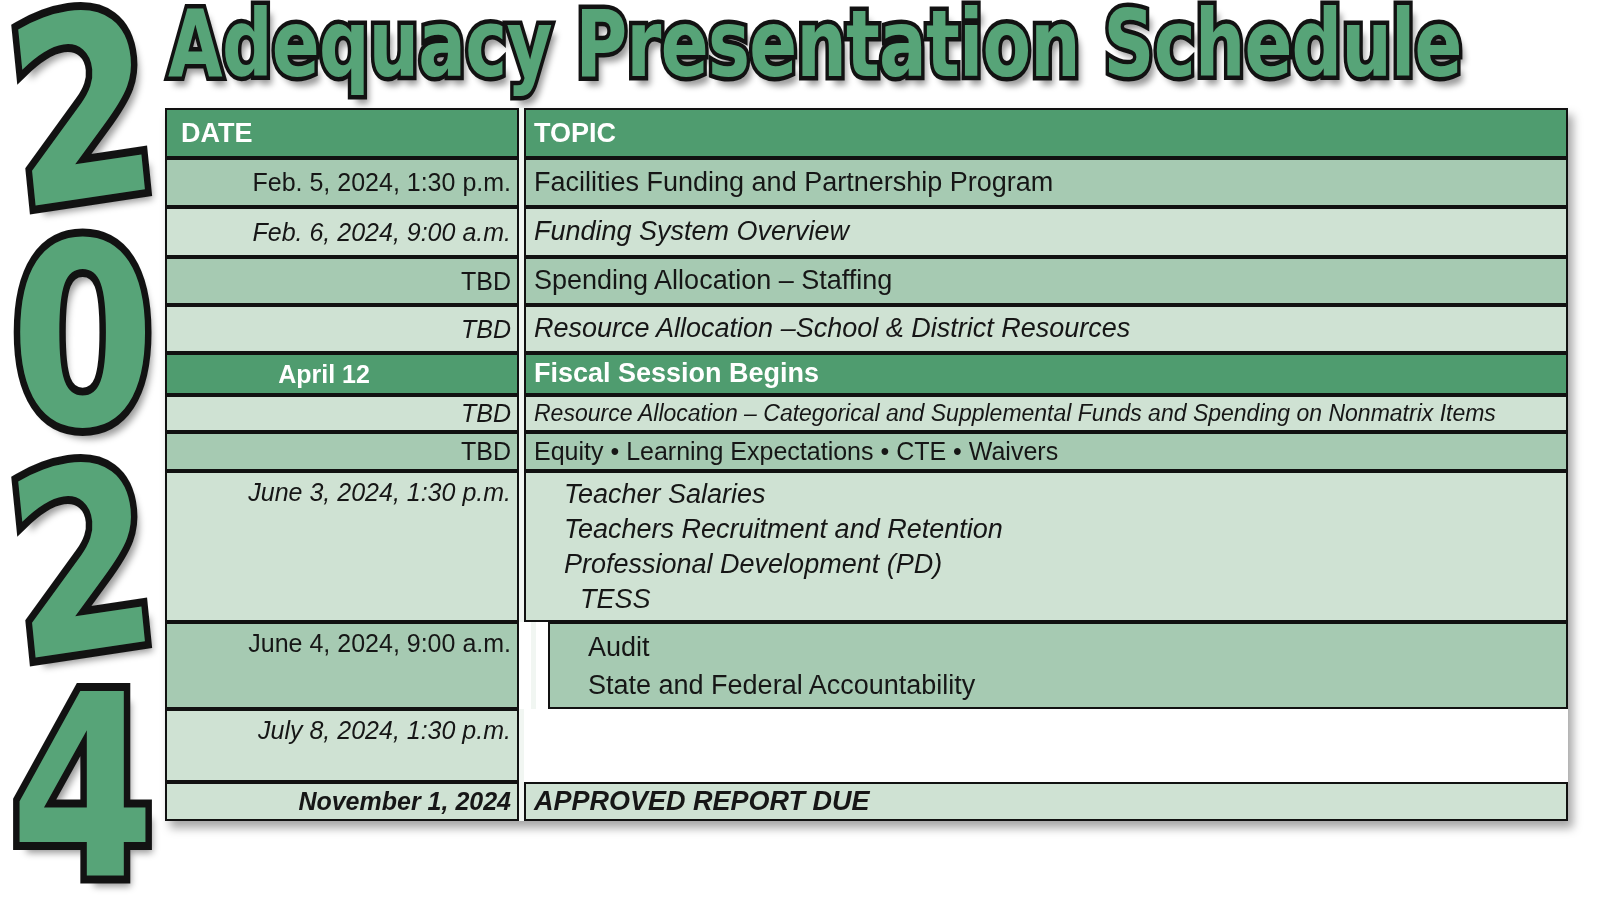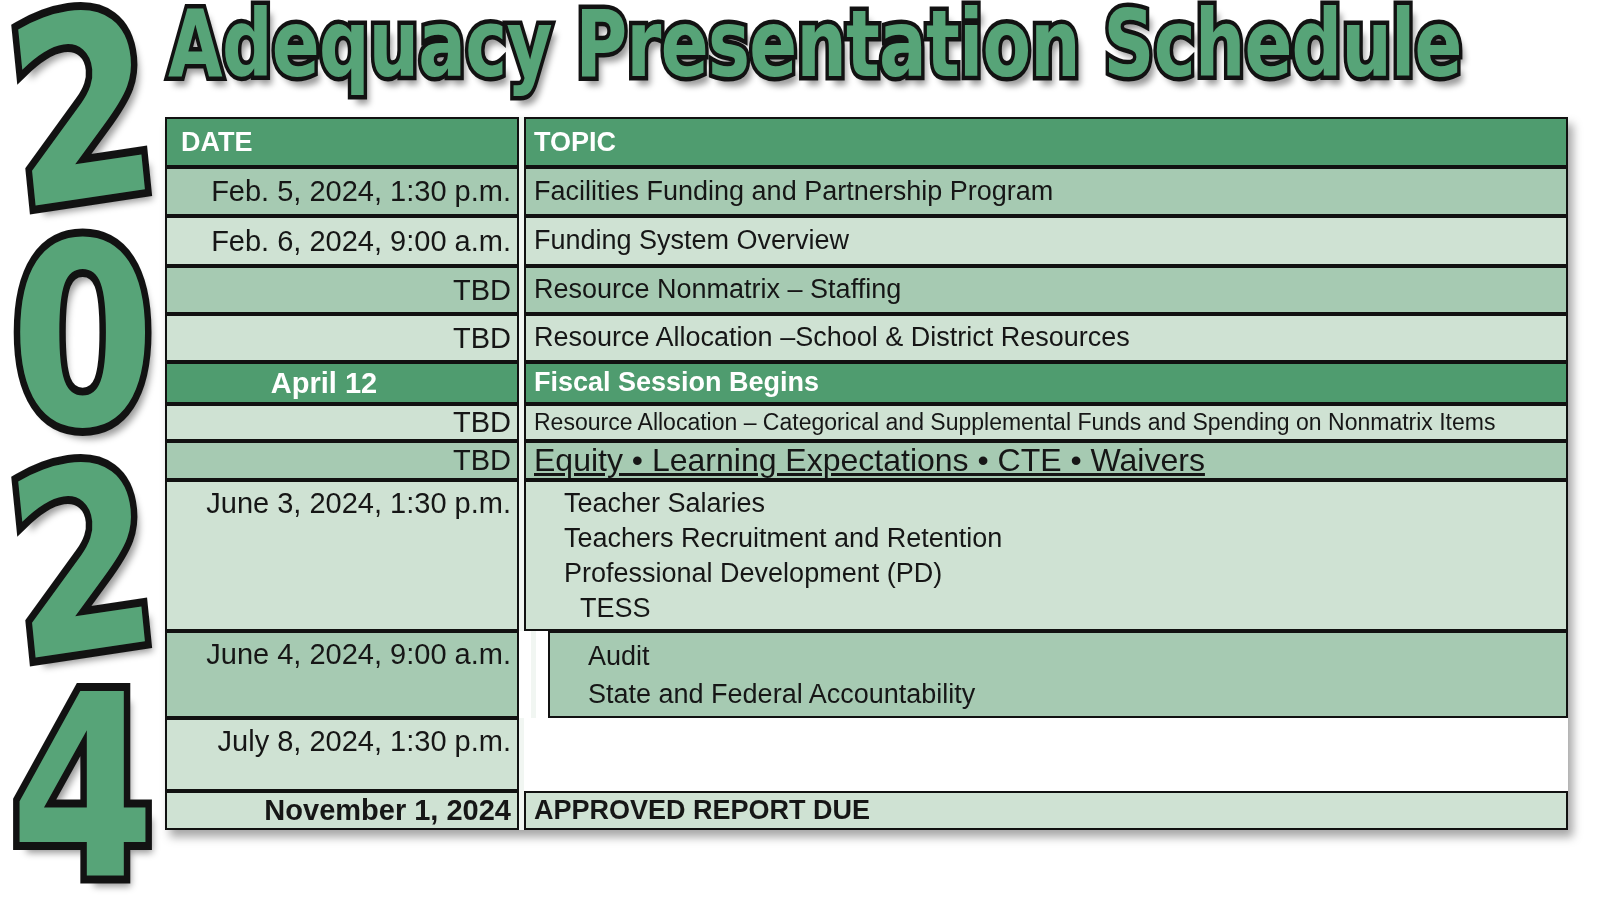--- a/index.html
+++ b/index.html
@@ -68,59 +68,59 @@
     line-height: 1.18;
     white-space: nowrap;
     transform: scaleX(0.76);
     transform-origin: 0 0;
     letter-spacing: -1px;
   }
 
   
   .tbl {
     position: absolute;
-    left: 165px; top: 117px;
+    left: 165px; top: 108px;
     width: 1403px;
     box-shadow: 5px 7px 9px rgba(0,0,0,0.35);
   }
   .row { display: flex; box-sizing: border-box; }
   .cell {
     border: 2px solid #111;
     box-sizing: border-box;
     display: flex;
     color: #161616;
     overflow: hidden;
   }
   .row + .row .cell { border-top-width: 2px; }
   .date-cell {
     width: 354px;
     flex: none;
     justify-content: flex-end;
     align-items: center;
     padding: 0 6px 0 4px;
-    font-size: 29px;
+    font-size: 25px;
   }
   .gap {
     width: 5px;
     flex: none;
     background: #f1f6f2;
   }
   .topic-cell {
     flex: 1;
     flex-direction: column;
     justify-content: center;
     padding: 0 4px 0 8px;
     font-size: 27px;
   }
   .topic-line { line-height: 1.15; }
 
   
   .shade-dark  .cell { background: #4f9c6f; }
   .shade-medium .cell { background: #a6cab2; }
-  .shade-light .cell { background: #cfe2d3; }
+  .shade-light .cell { background: #cfe2d3; font-style: italic; }
 
   
   .header-row .cell {
     background: #4f9c6f;
     color: #ffffff;
     font-weight: bold;
     font-size: 27px;
   }
   .header-row { height: 50px; }
   .header-row .date-cell { justify-content: flex-start; padding-left: 14px; }
@@ -132,21 +132,21 @@
   
   .compact .topic-cell { font-size: 23px; }
 
   
   .strong .cell { font-weight: bold; }
 
   
   .multi .date-cell { align-items: flex-start; padding-top: 5px; }
   .multi .topic-cell { justify-content: flex-start; padding-top: 4px; padding-left: 38px; }
 
-  .equity .topic-cell { font-size: 32px; text-decoration: underline; }
+  .equity .topic-cell { font-size: 25px; }
 </style>
 </head>
 <body>
 
 <div class="canvas">
 
   <div class="year-col">
     <div class="digit-box">
       <span class="digit outlined tilt" data-text="2">2</span>
     </div>
@@ -191,21 +191,21 @@
         <div class="cell topic-cell">
           <div class="topic-line">Funding System Overview</div>
         </div>
       </div>
       <div class="row shade-medium" style="height: 48px;">
         <div class="cell date-cell">
           <span>TBD</span>
         </div>
         <div class="gap"></div>
         <div class="cell topic-cell">
-          <div class="topic-line">Resource Nonmatrix – Staffing</div>
+          <div class="topic-line">Spending Allocation – Staffing</div>
         </div>
       </div>
       <div class="row shade-light" style="height: 48px;">
         <div class="cell date-cell">
           <span>TBD</span>
         </div>
         <div class="gap"></div>
         <div class="cell topic-cell">
           <div class="topic-line">Resource Allocation –School &amp; District Resources</div>
         </div>

